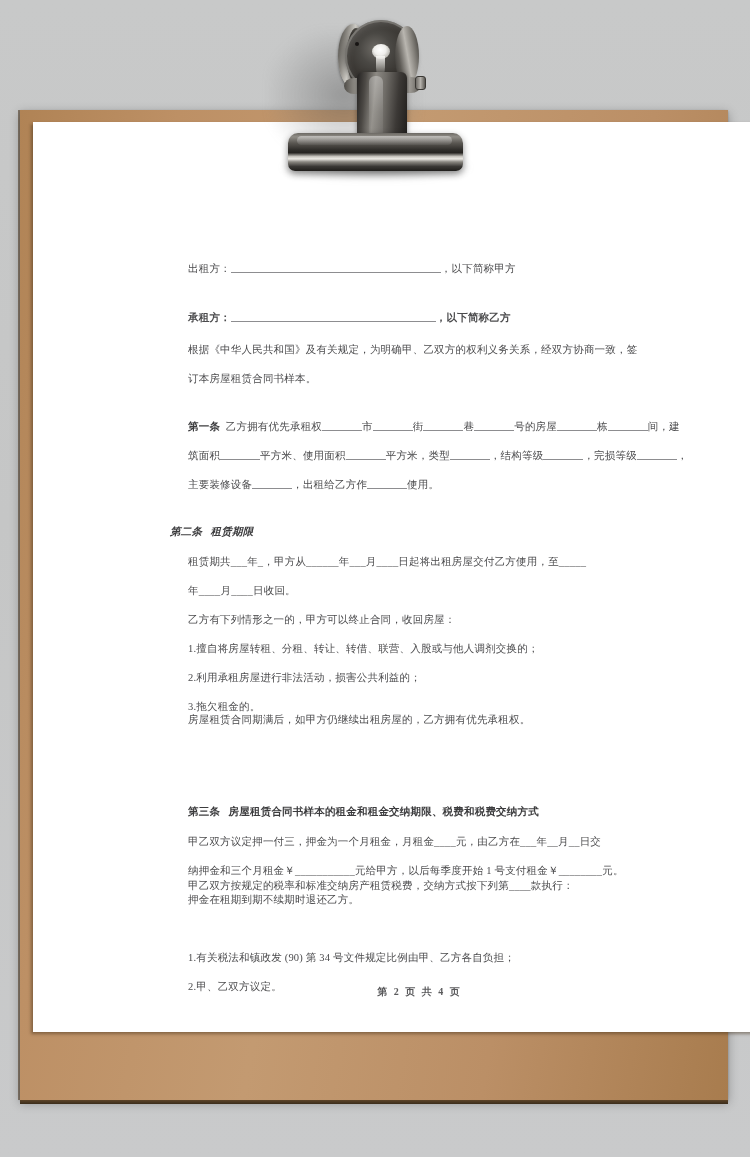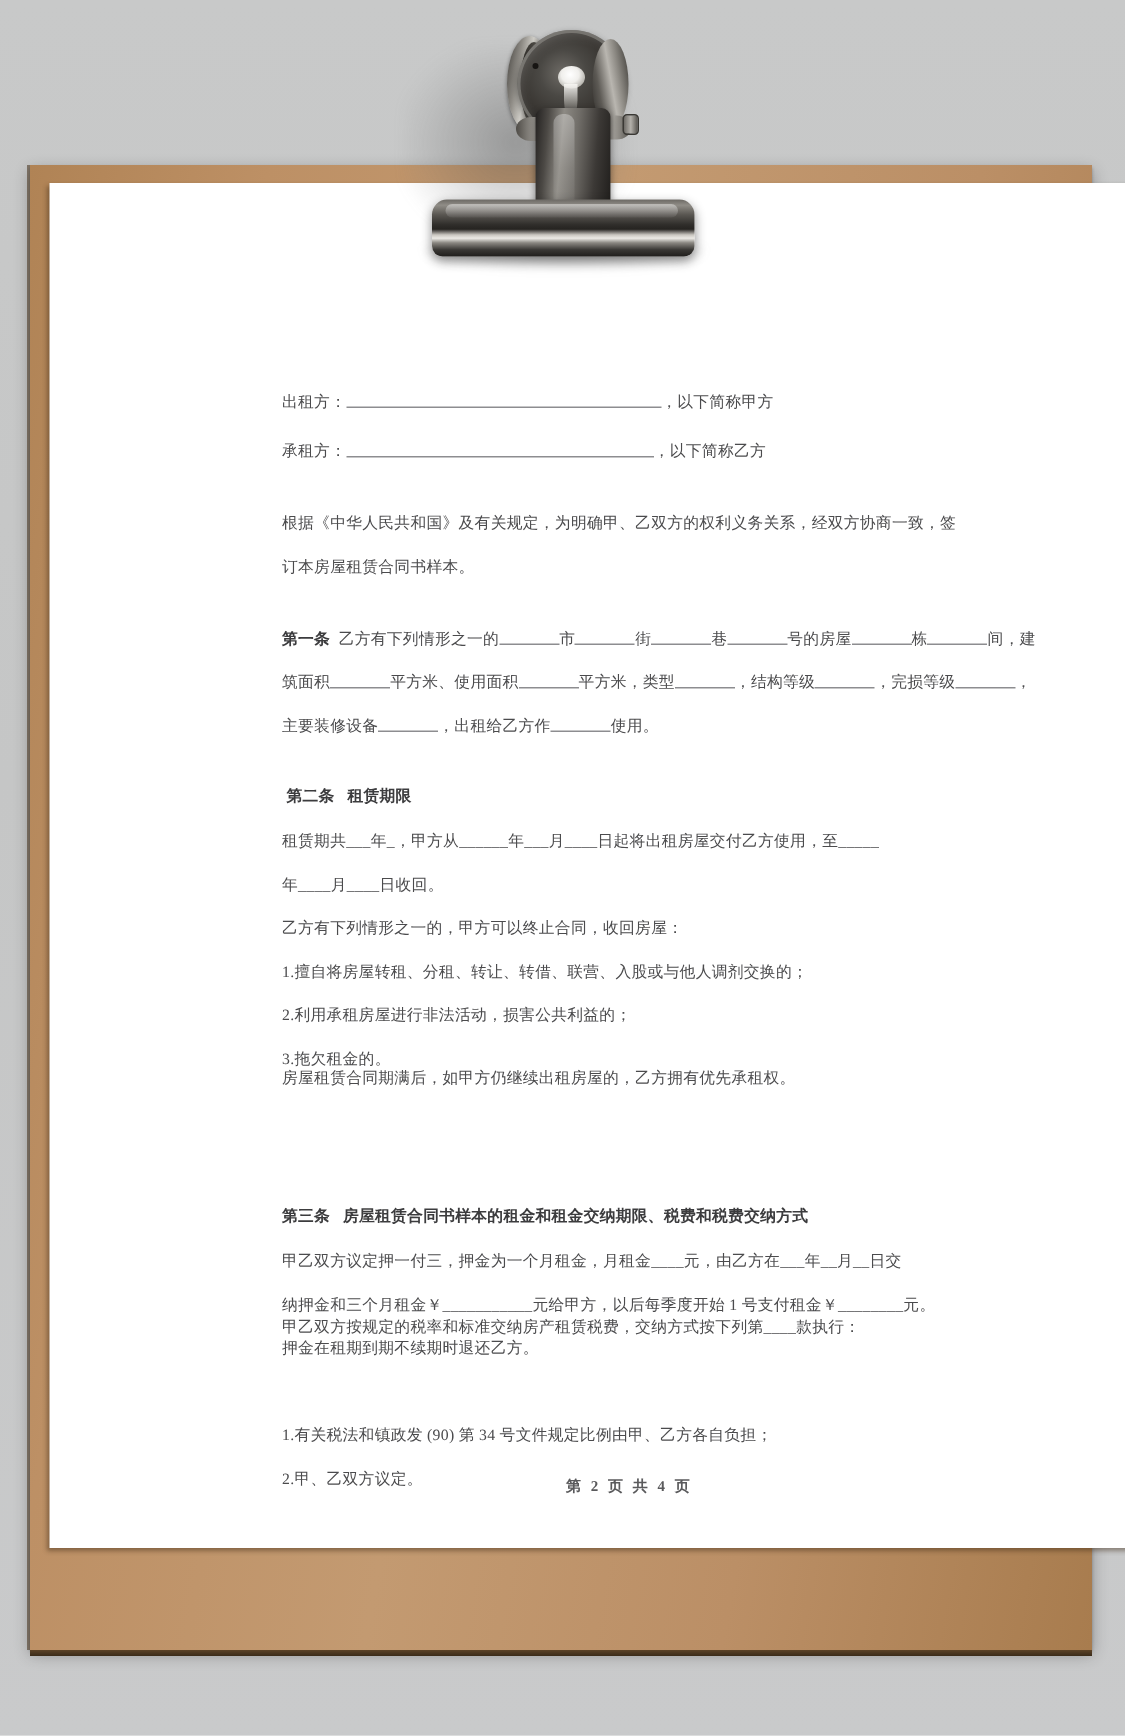--- a/index.html
+++ b/index.html
@@ -296,38 +296,38 @@
   <div id="board">
     <div id="board-edge-left"></div>
     <div id="board-edge-bottom"></div>
 
     <div id="paper">
       <div class="doc">
 
         <div class="line" style="left:155px; top:137px;">
           <span>出租方：</span><span class="blank w-long"></span><span>，以下简称甲方</span>
         </div>
-        <div class="line" style="left:155px; top:170px;">
+        <div class="line" style="left:155px; top:186px;font-weight:bold;">
           <span>承租方：</span><span class="blank w-long2"></span><span>，以下简称乙方</span>
         </div>
 
         <div class="line" style="left:155px; top:218px;">根据《中华人民共和国》及有关规定，为明确甲、乙双方的权利义务关系，经双方协商一致，签</div>
         <div class="line" style="left:155px; top:247px;">订本房屋租赁合同书样本。</div>
 
         <div class="line" style="left:155px; top:295px;">
-          <span class="bold">第一条</span>&nbsp;&nbsp;<span>乙方有下列情形之一的</span><span class="blank w-md"></span><span>市</span><span class="blank w-md"></span><span>街</span><span class="blank w-md"></span><span>巷</span><span class="blank w-md"></span><span>号的房屋</span><span class="blank w-md"></span><span>栋</span><span class="blank w-md"></span><span>间，建</span>
+          <span class="bold">第一条</span>&nbsp;&nbsp;<span>乙方拥有优先承租权</span><span class="blank w-md"></span><span>市</span><span class="blank w-md"></span><span>街</span><span class="blank w-md"></span><span>巷</span><span class="blank w-md"></span><span>号的房屋</span><span class="blank w-md"></span><span>栋</span><span class="blank w-md"></span><span>间，建</span>
         </div>
         <div class="line" style="left:155px; top:324px;">
           <span>筑面积</span><span class="blank w-md"></span><span>平方米、使用面积</span><span class="blank w-md"></span><span>平方米，类型</span><span class="blank w-md"></span><span>，结构等级</span><span class="blank w-md"></span><span>，完损等级</span><span class="blank w-md"></span><span>，</span>
         </div>
         <div class="line" style="left:155px; top:353px;">
           <span>主要装修设备</span><span class="blank w-md"></span><span>，出租给乙方作</span><span class="blank w-md"></span><span>使用。</span>
         </div>
 
-        <div class="line bold" style="left:158px; top:400px;">
+        <div class="line bold" style="left:137px; top:400px;font-style:italic;">
           <span>第二条</span>&nbsp;&nbsp;&nbsp;<span>租赁期限</span>
         </div>
         <div class="line" style="left:155px; top:430px;">租赁期共___年_，甲方从______年___月____日起将出租房屋交付乙方使用，至_____</div>
         <div class="line" style="left:155px; top:459px;">年____月____日收回。</div>
         <div class="line" style="left:155px; top:488px;">乙方有下列情形之一的，甲方可以终止合同，收回房屋：</div>
         <div class="line" style="left:155px; top:517px;">1.擅自将房屋转租、分租、转让、转借、联营、入股或与他人调剂交换的；</div>
         <div class="line" style="left:155px; top:546px;">2.利用承租房屋进行非法活动，损害公共利益的；</div>
         <div class="line" style="left:155px; top:575px;">3.拖欠租金的。</div>
         <div class="line" style="left:155px; top:588px;">房屋租赁合同期满后，如甲方仍继续出租房屋的，乙方拥有优先承租权。</div>
 

